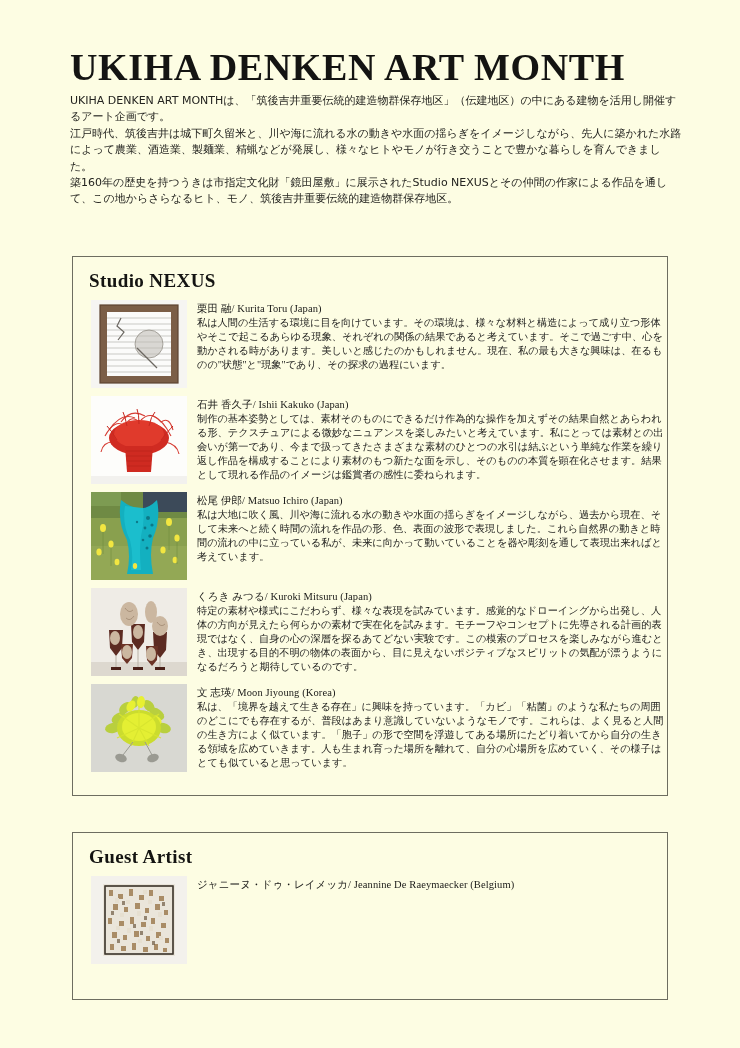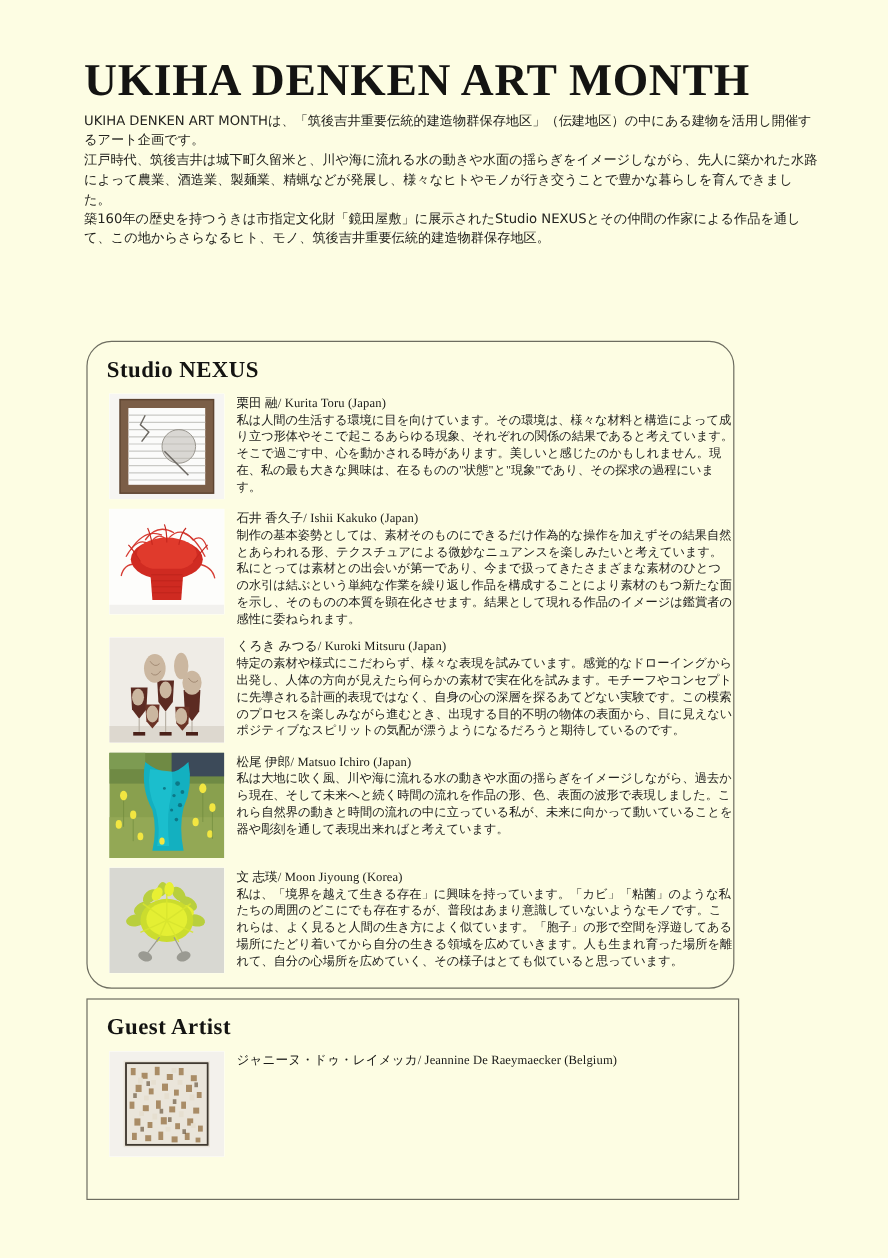--- a/index.html
+++ b/index.html
@@ -58,28 +58,27 @@
 
   
   .section-box {
     position: absolute;
     left: 72px;
     box-sizing: border-box;
     border: 1px solid #6d6d60;
     background: transparent;
   }
   #studio-box {
-    top: 284px;
-    width: 540px;
+    top: 256px;
+    width: 596px;
     height: 540px;
-    border-radius: 21px;
   }
   #guest-box {
     top: 832px;
-    width: 544px;
+    width: 596px;
     height: 168px;
   }
   .section-title {
     font-family: "Liberation Serif", "DejaVu Serif", serif;
     font-size: 19px;
     font-weight: 700;
     letter-spacing: 0.4px;
     margin: 0;
     padding: 13px 0 0 16px;
     color: #141412;
@@ -211,66 +210,20 @@
               <line x1="35" y1="60" x2="61" y2="60"></line>
               <line x1="36" y1="65" x2="60" y2="65"></line>
               <line x1="36" y1="70" x2="60" y2="70"></line>
             </g>
             <rect y="80" width="96" height="8" fill="#f2f1ee"></rect>
           </svg>
         </div>
         <div class="artist-text">
           <p class="artist-name">石井 香久子/ Ishii Kakuko (Japan)</p>
           <p class="artist-statement">制作の基本姿勢としては、素材そのものにできるだけ作為的な操作を加えずその結果自然とあらわれる形、テクスチュアによる微妙なニュアンスを楽しみたいと考えています。私にとっては素材との出会いが第一であり、今まで扱ってきたさまざまな素材のひとつの水引は結ぶという単純な作業を繰り返し作品を構成することにより素材のもつ新たな面を示し、そのものの本質を顕在化させます。結果として現れる作品のイメージは鑑賞者の感性に委ねられます。</p>
-        </div>
-      </li>
-
-      <li class="artist-row">
-        <div class="thumb">
-          <svg viewBox="0 0 96 88" preserveAspectRatio="none">
-            <rect width="96" height="88" fill="#efece6"></rect>
-            <rect y="74" width="96" height="14" fill="#ddd8cf"></rect>
-            <g fill="#5c2b22">
-              <path d="M18 42 L32 42 L31 60 L25 68 L19 60 Z"></path>
-              <path d="M40 36 L54 36 L53 54 L47 62 L41 54 Z"></path>
-              <path d="M62 44 L76 44 L75 62 L69 70 L63 62 Z"></path>
-            </g>
-            <g fill="#6b3326">
-              <path d="M30 56 L42 56 L41 70 L36 76 L31 70 Z"></path>
-              <path d="M55 58 L67 58 L66 72 L61 78 L56 72 Z"></path>
-            </g>
-            <g fill="#cbb7a0">
-              <ellipse cx="38" cy="26" rx="9" ry="12"></ellipse>
-              <ellipse cx="60" cy="24" rx="6" ry="11"></ellipse>
-              <ellipse cx="69" cy="38" rx="8" ry="10"></ellipse>
-              <ellipse cx="24" cy="50" rx="5" ry="7"></ellipse>
-              <ellipse cx="47" cy="44" rx="5" ry="7"></ellipse>
-              <ellipse cx="36" cy="64" rx="5" ry="7"></ellipse>
-              <ellipse cx="60" cy="66" rx="5" ry="7"></ellipse>
-            </g>
-            <g stroke="#8a7059" stroke-width="0.6" fill="none" opacity="0.85">
-              <path d="M34 20 Q38 26 42 22"></path>
-                <path d="M35 30 Q39 34 43 28"></path>
-              <path d="M66 34 Q70 40 74 36"></path>
-            </g>
-            <g stroke="#b9b2a6" stroke-width="1">
-              <line x1="25" y1="68" x2="25" y2="80"></line>
-              <line x1="47" y1="62" x2="47" y2="80"></line>
-              <line x1="69" y1="70" x2="69" y2="80"></line>
-            </g>
-            <g fill="#4a2119">
-              <rect x="20" y="79" width="10" height="3"></rect>
-              <rect x="42" y="79" width="10" height="3"></rect>
-              <rect x="64" y="79" width="10" height="3"></rect>
-            </g>
-          </svg>
-        </div>
-        <div class="artist-text">
-          <p class="artist-name">くろき みつる/ Kuroki Mitsuru (Japan)</p>
-          <p class="artist-statement">特定の素材や様式にこだわらず、様々な表現を試みています。感覚的なドローイングから出発し、人体の方向が見えたら何らかの素材で実在化を試みます。モチーフやコンセプトに先導される計画的表現ではなく、自身の心の深層を探るあてどない実験です。この模索のプロセスを楽しみながら進むとき、出現する目的不明の物体の表面から、目に見えないポジティブなスピリットの気配が漂うようになるだろうと期待しているのです。</p>
         </div>
       </li>
 
       <li class="artist-row">
         <div class="thumb">
           <svg viewBox="0 0 96 88" preserveAspectRatio="none">
             <rect width="96" height="88" fill="#89a04e"></rect>
             <rect width="96" height="26" fill="#6f8a44"></rect>
             <rect x="52" y="0" width="44" height="20" fill="#3c4a59"></rect>
             <rect x="0" y="0" width="30" height="14" fill="#7d9b52"></rect>
@@ -301,20 +254,66 @@
               <line x1="12" y1="40" x2="12" y2="62"></line>
                 <line x1="78" y1="34" x2="78" y2="58"></line>
               <line x1="20" y1="56" x2="20" y2="74"></line>
                 <line x1="86" y1="50" x2="86" y2="72"></line>
             </g>
           </svg>
         </div>
         <div class="artist-text">
           <p class="artist-name">松尾 伊郎/ Matsuo Ichiro (Japan)</p>
           <p class="artist-statement">私は大地に吹く風、川や海に流れる水の動きや水面の揺らぎをイメージしながら、過去から現在、そして未来へと続く時間の流れを作品の形、色、表面の波形で表現しました。これら自然界の動きと時間の流れの中に立っている私が、未来に向かって動いていることを器や彫刻を通して表現出来ればと考えています。</p>
+        </div>
+      </li>
+
+      <li class="artist-row">
+        <div class="thumb">
+          <svg viewBox="0 0 96 88" preserveAspectRatio="none">
+            <rect width="96" height="88" fill="#efece6"></rect>
+            <rect y="74" width="96" height="14" fill="#ddd8cf"></rect>
+            <g fill="#5c2b22">
+              <path d="M18 42 L32 42 L31 60 L25 68 L19 60 Z"></path>
+              <path d="M40 36 L54 36 L53 54 L47 62 L41 54 Z"></path>
+              <path d="M62 44 L76 44 L75 62 L69 70 L63 62 Z"></path>
+            </g>
+            <g fill="#6b3326">
+              <path d="M30 56 L42 56 L41 70 L36 76 L31 70 Z"></path>
+              <path d="M55 58 L67 58 L66 72 L61 78 L56 72 Z"></path>
+            </g>
+            <g fill="#cbb7a0">
+              <ellipse cx="38" cy="26" rx="9" ry="12"></ellipse>
+              <ellipse cx="60" cy="24" rx="6" ry="11"></ellipse>
+              <ellipse cx="69" cy="38" rx="8" ry="10"></ellipse>
+              <ellipse cx="24" cy="50" rx="5" ry="7"></ellipse>
+              <ellipse cx="47" cy="44" rx="5" ry="7"></ellipse>
+              <ellipse cx="36" cy="64" rx="5" ry="7"></ellipse>
+              <ellipse cx="60" cy="66" rx="5" ry="7"></ellipse>
+            </g>
+            <g stroke="#8a7059" stroke-width="0.6" fill="none" opacity="0.85">
+              <path d="M34 20 Q38 26 42 22"></path>
+                <path d="M35 30 Q39 34 43 28"></path>
+              <path d="M66 34 Q70 40 74 36"></path>
+            </g>
+            <g stroke="#b9b2a6" stroke-width="1">
+              <line x1="25" y1="68" x2="25" y2="80"></line>
+              <line x1="47" y1="62" x2="47" y2="80"></line>
+              <line x1="69" y1="70" x2="69" y2="80"></line>
+            </g>
+            <g fill="#4a2119">
+              <rect x="20" y="79" width="10" height="3"></rect>
+              <rect x="42" y="79" width="10" height="3"></rect>
+              <rect x="64" y="79" width="10" height="3"></rect>
+            </g>
+          </svg>
+        </div>
+        <div class="artist-text">
+          <p class="artist-name">くろき みつる/ Kuroki Mitsuru (Japan)</p>
+          <p class="artist-statement">特定の素材や様式にこだわらず、様々な表現を試みています。感覚的なドローイングから出発し、人体の方向が見えたら何らかの素材で実在化を試みます。モチーフやコンセプトに先導される計画的表現ではなく、自身の心の深層を探るあてどない実験です。この模索のプロセスを楽しみながら進むとき、出現する目的不明の物体の表面から、目に見えないポジティブなスピリットの気配が漂うようになるだろうと期待しているのです。</p>
         </div>
       </li>
 
       <li class="artist-row">
         <div class="thumb">
           <svg viewBox="0 0 96 88" preserveAspectRatio="none">
             <rect width="96" height="88" fill="#d8d8d2"></rect>
             <g fill="#b9cf3e">
               <ellipse cx="28" cy="34" rx="8" ry="5" transform="rotate(-30 28 34)"></ellipse>
               <ellipse cx="22" cy="44" rx="8" ry="5" transform="rotate(-10 22 44)"></ellipse>

